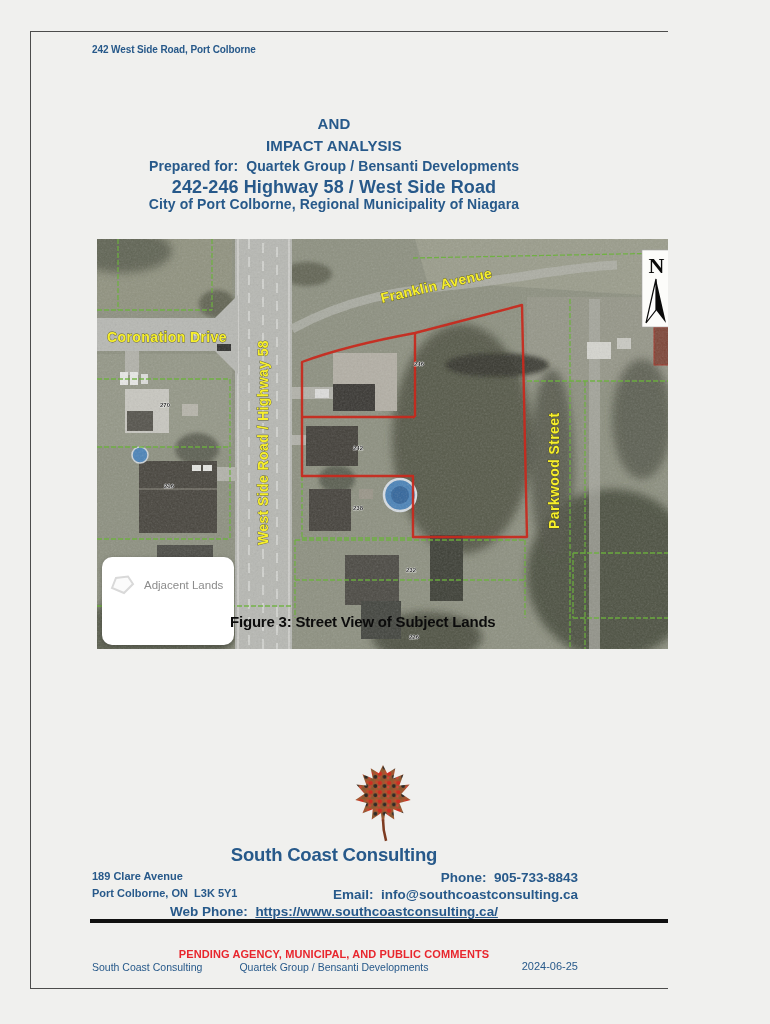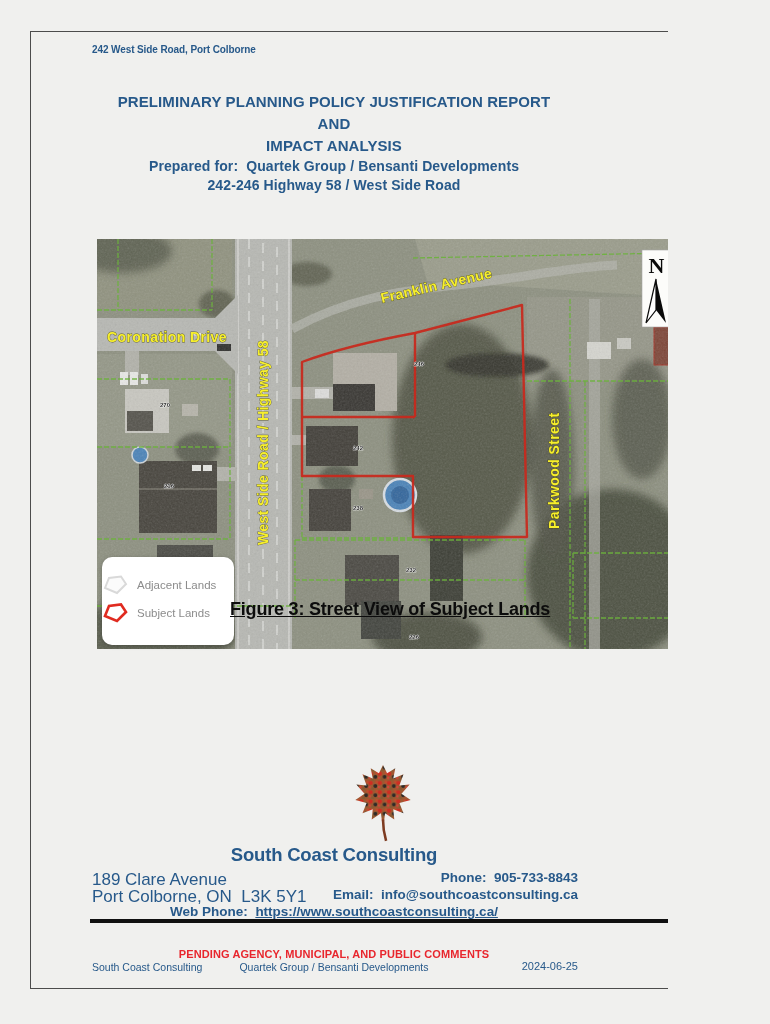--- a/index.html
+++ b/index.html
@@ -21,68 +21,68 @@
   .border-box{left:30px;top:31px;width:709px;height:956px;border:1px solid #4c4c4c;}
 
   .hdr{left:92px;top:44px;font-size:10px;font-weight:bold;letter-spacing:-0.1px;}
   .pageno{left:668px;top:44px;font-size:10px;font-weight:bold;}
 
   .title-line{font-weight:bold;letter-spacing:0.1px;color:var(--blue);}
   .tl1{top:93px;font-size:15px;}
   .tl2{top:115px;font-size:15px;}
   .tl3{top:137px;font-size:15px;}
   .tl4{top:158px;font-size:14px;}
-  .tl5{top:177px;font-size:14px;}
+  .tl5{top:177px;font-size:18px;}
   .tl6{top:196px;font-size:14px;}
 
   .map{left:97px;top:239px;width:574px;height:410px;background:#8d9080;}
   .map svg{display:block;}
   svg text{font-family:"Liberation Sans",sans-serif;}
   .street{font-size:14px;font-weight:bold;fill:var(--yellow);stroke:rgba(70,70,15,.8);stroke-width:.8px;paint-order:stroke;letter-spacing:.4px;}
   .hn{font-size:6px;font-weight:bold;fill:#2f2f2f;stroke:#fff;stroke-width:.7px;paint-order:stroke;text-anchor:middle;}
   .north-n{font-family:"Liberation Serif",serif;font-size:22px;font-weight:bold;fill:#0a0a0a;text-anchor:middle;}
 
   .legend{
     left:5px;top:318px;width:132px;height:88px;background:#fff;border-radius:10px;
-    box-shadow:0 1px 4px rgba(0,0,0,.25);padding:14px 0 0 1px;box-sizing:border-box;
+    box-shadow:0 1px 4px rgba(0,0,0,.25);padding:14px 0 0 8px;box-sizing:border-box;
   }
   .legend-item{display:flex;align-items:center;gap:8px;height:28px;}
   .legend-label{font-size:11.5px;color:#8c8c8c;}
-  .caption{left:133px;top:360px;font-size:18px;font-weight:bold;color:#0c0c0c;letter-spacing:-0.2px;text-decoration:underline;}
+  .caption{left:133px;top:374px;font-size:15px;font-weight:bold;color:#0c0c0c;letter-spacing:-0.2px;}
 
   .logo{left:348px;top:762px;}
   .company-name{top:844px;font-size:18.5px;font-weight:bold;letter-spacing:-0.2px;}
   .c-row1{top:870px;}
   .c-row2{top:887px;}
-  .c-left{left:92px;font-size:17px;font-weight:normal;}
+  .c-left{left:92px;font-size:11px;font-weight:bold;}
   .c-right{right:90px;font-size:13.5px;font-weight:bold;text-align:right;margin-left:48px;}
   .c-web{top:904px;font-size:13.5px;font-weight:bold;}
   .c-web .url{text-decoration:underline;color:var(--blue);}
   .rule{left:90px;top:919px;width:590px;height:4px;background:#101010;}
 
   .f-status{top:948px;font-size:11px;font-weight:bold;color:var(--red);letter-spacing:0.1px;}
   .f-left{left:92px;top:961px;font-size:10.5px;}
   .f-center{top:961px;font-size:10.5px;text-align:center;}
   .f-date{right:90px;top:960px;font-size:11px;font-weight:normal;}
 </style>
 </head>
 <body>
 
 <div class="page">
 
   <div class="abs border-box"></div>
 
   <div class="abs hdr t">242 West Side Road, Port Colborne</div>
   <div class="abs pageno t">1</div>
 
-  <div class="abs ctr title-line tl1 t">PRELIMINARY PLANNING POLICY JUSTIFICATION REPORT</div>
   <div class="abs ctr title-line tl2 t">AND</div>
   <div class="abs ctr title-line tl3 t">IMPACT ANALYSIS</div>
   <div class="abs ctr title-line tl4 t">Prepared for:  Quartek Group / Bensanti Developments</div>
   <div class="abs ctr title-line tl5 t">242-246 Highway 58 / West Side Road</div>
+  <div class="abs ctr title-line tl6 t">City of Port Colborne, Regional Municipality of Niagara</div>
 
   <div class="abs map">
     <svg viewBox="0 0 574 410" width="574" height="410">
       <defs>
         <filter id="grain">
             <feTurbulence type="fractalNoise" baseFrequency="0.55" numOctaves="3" seed="11"></feTurbulence>
             <feColorMatrix type="saturate" values="0"></feColorMatrix>
           </filter>
         <filter id="soft" x="-30%" y="-30%" width="160%" height="160%">
             <feGaussianBlur stdDeviation="4"></feGaussianBlur>
@@ -210,26 +210,20 @@
       </g>
     </svg>
 
     <div class="abs legend">
       <div class="legend-item">
         <svg width="26" height="20" viewBox="0 0 26 20">
           <polygon points="2,13 6,3 18,1.5 23,9 14,18" fill="#fbfbfb" stroke="#d9d9d9" stroke-width="2"></polygon>
         </svg>
         <span class="legend-label">Adjacent Lands</span>
       </div>
-      <div class="legend-item">
-        <svg width="26" height="20" viewBox="0 0 26 20">
-          <polygon points="2,13 6,3 18,1.5 23,9 14,18" fill="#ffffff" stroke="#e02b20" stroke-width="2.6"></polygon>
-        </svg>
-        <span class="legend-label">Subject Lands</span>
-      </div>
     </div>
 
     <div class="abs caption t">Figure 3: Street View of Subject Lands</div>
   </div>
 
   <svg class="abs logo" width="70" height="80" viewBox="0 0 64 78">
     <defs>
       <pattern id="leafdots" width="9" height="9" patternUnits="userSpaceOnUse">
         <rect width="9" height="9" fill="#9c5a32"></rect>
         <circle cx="2" cy="2.5" r="2.1" fill="#cf2d22"></circle>

